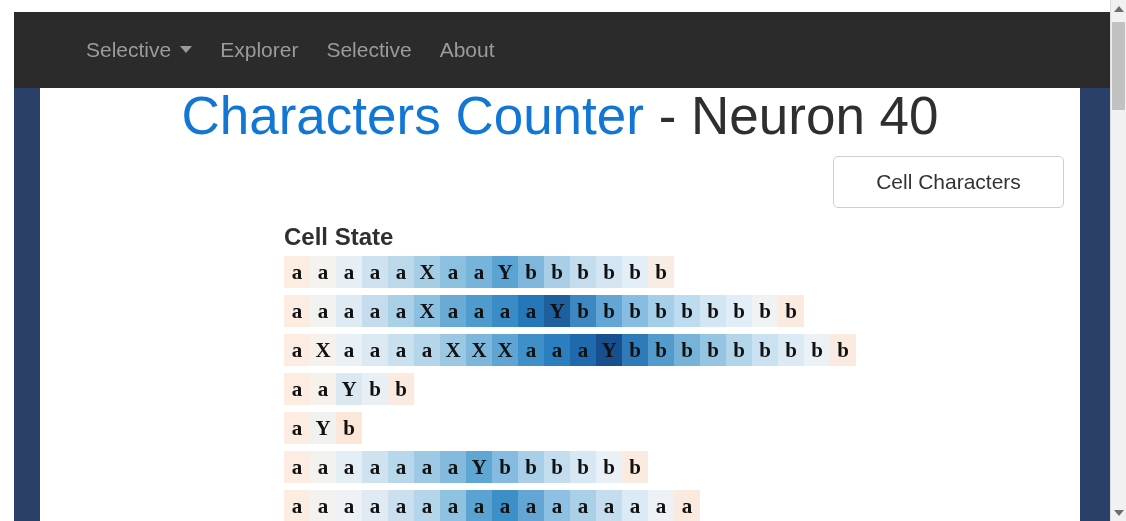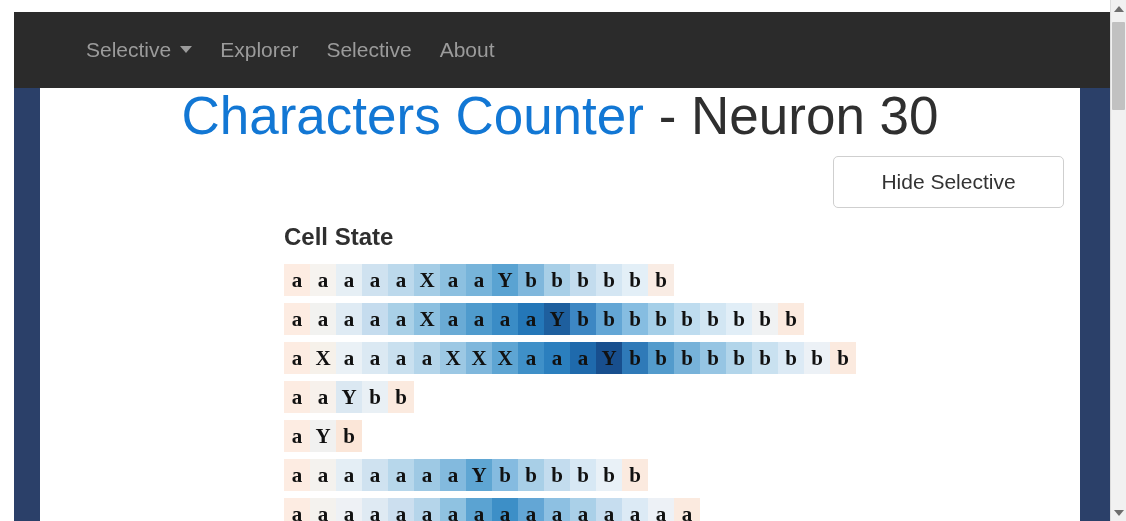--- a/index.html
+++ b/index.html
@@ -135,21 +135,21 @@
   #cellstate-block {
     position: absolute;
     left: 284px;
     top: 222px;
     width: 780px;
   }
   #cellstate-heading {
     font-size: 24px;
     color: #2f2f2f;
     font-weight: bold;
-    margin: 0 0 12px 0;
+    margin: 0 0 4px 0;
     line-height: 30px;
   }
   .seq-row {
     display: flex;
     height: 32px;
     margin-bottom: 7px;
   }
   .seq-cell {
     width: 26px;
     height: 32px;
@@ -221,24 +221,24 @@
       <div class="nav-link">
         <span>Selective</span><span class="caret"></span>
       </div>
       <div class="nav-link">Explorer</div>
       <div class="nav-link">Selective</div>
       <div class="nav-link">About</div>
     </div>
   </div>
 
   <div id="title-row">
-    <h1 id="title-text"><span id="title-accent">Characters Counter</span><span> - Neuron 30</span></h1>
+    <h1 id="title-text"><span id="title-accent">Characters Counter</span><span> - Neuron 40</span></h1>
   </div>
 
-  <button id="hide-btn">Hide Selective</button>
+  <button id="hide-btn">Cell Characters</button>
 
   <div id="cellstate-block">
     <div id="cellstate-heading">Cell State</div>
     <div id="seq-rows">
         <div class="seq-row">
           <div class="seq-cell" style="background: rgb(253, 236, 226);">a</div>
           <div class="seq-cell" style="background: rgb(246, 243, 239);">a</div>
           <div class="seq-cell" style="background: rgb(230, 239, 245);">a</div>
           <div class="seq-cell" style="background: rgb(207, 226, 240);">a</div>
           <div class="seq-cell" style="background: rgb(188, 217, 236);">a</div>

